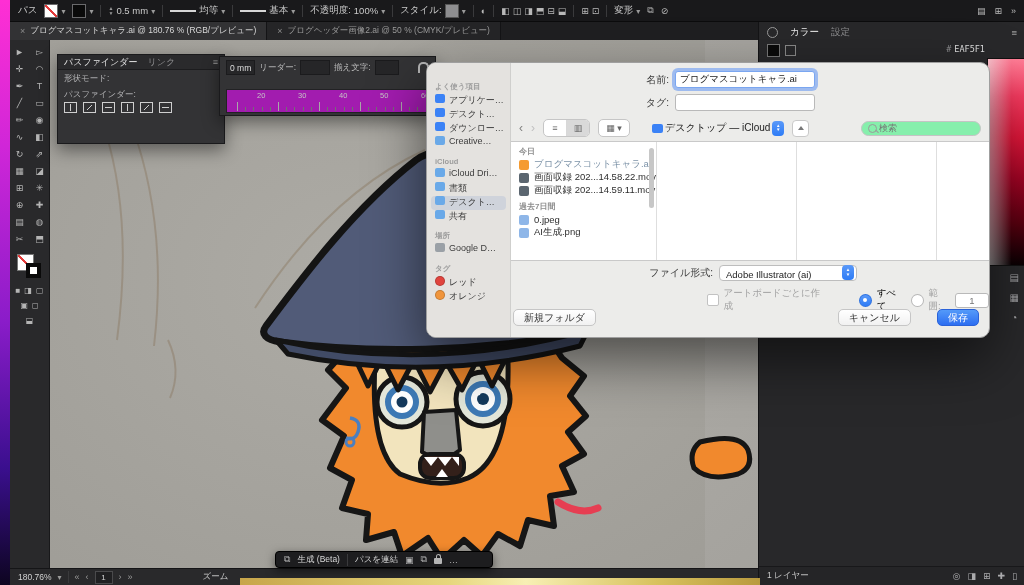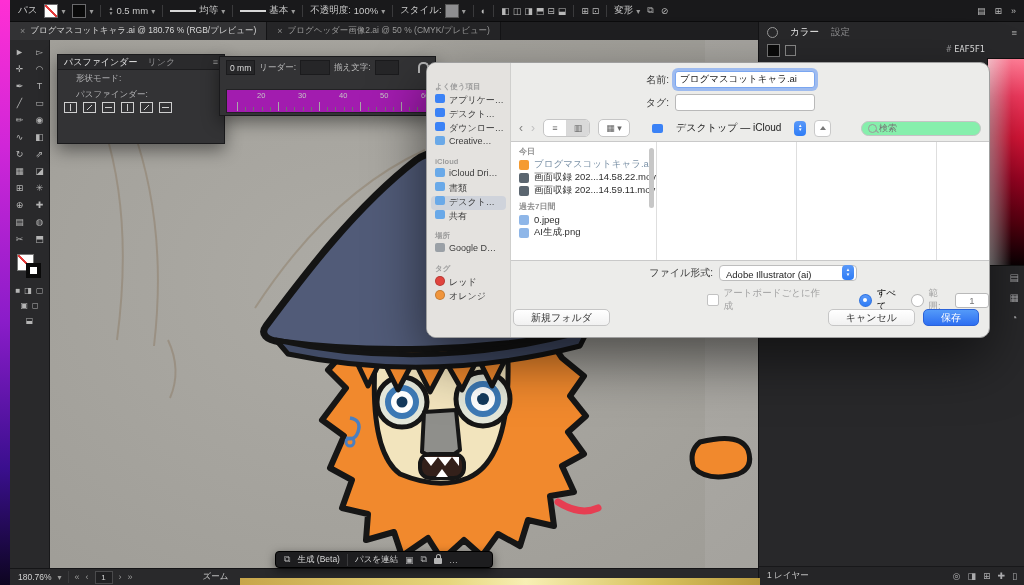--- a/index.html
+++ b/index.html
@@ -45,21 +45,21 @@
   .rail-row{display:flex;gap:4px;margin-top:6px;color:#b5b5b5;font-size:8px}
   
   #canvas{left:50px;top:40px;width:708px;height:528px;background:#a5a39d;z-index:1}
   
   .fpanel{background:#333335;border:1px solid #1a1a1c;box-shadow:0 6px 16px rgba(0,0,0,.45);z-index:20}
   #pathfinder{left:57px;top:54px;width:166px;height:88px}
   .fp-head{height:14px;display:flex;align-items:center;gap:10px;padding:0 6px;background:#2a2a2c;border-bottom:1px solid #1c1c1e;font-size:9px}
   .fp-tab{color:#e6e6e6}
   .fp-tab.dim{color:#8b8b8d}
   .fp-menu{margin-left:auto;color:#9a9a9a;font-size:9px}
-  .fp-label{font-size:8.5px;color:#b3b3b5;padding:3px 18px 1px}
+  .fp-label{font-size:8.5px;color:#b3b3b5;padding:3px 6px 1px}
   .fp-row{display:flex;align-items:center;gap:6px;padding:0 6px}
   .pfi{position:relative;width:17px;height:13px}
   .pfi b{position:absolute;width:8px;height:8px;border:1px solid #cfcfcf;box-sizing:border-box}
   .pfi b:first-child{left:1px;top:1px}.pfi b:last-child{left:7px;top:4px}
   .pfi b.f{background:#cfcfcf}
   .dvi{width:13px;height:11px;border:1px solid #cfcfcf;box-sizing:border-box;position:relative}
   .dvi::before{content:"";position:absolute;inset:1px;background:linear-gradient(90deg,transparent 45%,#cfcfcf 45%,#cfcfcf 55%,transparent 55%)}
   .dvi.d2::before{transform:rotate(45deg)}
   .dvi.d3::before{transform:rotate(90deg)}
   #pf-expand{margin-left:auto;border:1px solid #8a8a8c;border-radius:3px;color:#dcdcdc;font-size:8.5px;padding:1px 9px;background:transparent}
@@ -124,21 +124,21 @@
     font-family:"Liberation Sans",sans-serif}
   #name-input{width:130px;border-color:#7aa6f0;box-shadow:0 0 0 3px rgba(64,128,246,.45)}
   #tags-input{width:130px}
   #dlg-toolbar{position:absolute;left:0;top:54px;width:478px;height:22px;display:flex;align-items:center;gap:8px;padding:0 8px;box-sizing:border-box}
   .chev{color:#7f7f7f;font-size:12px}
   .chev.dis{color:#c0c0c0}
   .seg{display:flex;border:1px solid #c6c6c6;border-radius:5px;overflow:hidden;background:#fff;height:16px}
   .seg .cell{width:22px;display:flex;align-items:center;justify-content:center;color:#666;font-size:9px;border-right:1px solid #d8d8d8}
   .seg .cell:last-child{border-right:none}
   .seg .cell.sel{background:#d9d9d9}
-  #loc-pop{display:flex;align-items:center;gap:13px;font-size:10px;color:#222;margin-left:14px}
+  #loc-pop{display:flex;align-items:center;gap:2px;font-size:10px;color:#222;margin-left:14px}
   .loc-chip{width:11px;height:9px;border-radius:2px;background:#3b82f6}
   .stp{width:12px;height:15px;border-radius:4px;background:linear-gradient(#5a99f9,#2e7cf6);color:#fff;display:flex;flex-direction:column;
     align-items:center;justify-content:center;font-size:4.5px;line-height:4.5px}
   .upbtn{width:15px;height:15px;border:1px solid #c9c9c9;border-radius:4px;background:#fff;display:flex;align-items:center;justify-content:center}
   .tri-up{width:0;height:0;border-left:3.5px solid transparent;border-right:3.5px solid transparent;border-bottom:4.5px solid #777}
   #search-field{margin-left:auto;width:120px;height:15px;border:1px solid #c4c4c4;border-radius:8px;background:#86efac;display:flex;
     align-items:center;gap:0;padding:0 6px;box-sizing:border-box}
   #search-field input{border:none;outline:none;width:90px;font-size:9px;color:#444;background:transparent}
   .mag{width:7px;height:7px;border:1.4px solid #9a9a9a;border-radius:50%;position:relative;flex:0 0 auto}
   .mag::after{content:"";position:absolute;width:4px;height:1.4px;background:#9a9a9a;transform:rotate(45deg);right:-3px;bottom:-1px}
@@ -152,21 +152,21 @@
   #format-row{position:absolute;top:202px}
   .mac-pop{width:138px;height:16px;border:1px solid #bdbdbd;border-radius:4px;background:#fff;display:flex;align-items:flex-end;
     font-size:9.5px;color:#222;padding:0 2px 0 6px;box-sizing:border-box;justify-content:space-between}
   #opt-row{position:absolute;top:224px;left:0;width:478px;display:flex;align-items:center;gap:5px;font-size:9.5px}
   .cbx{width:10px;height:10px;border:1px solid #c2c2c2;border-radius:2px;background:#fff}
   .rad{width:11px;height:11px;border-radius:50%;border:1px solid #b7b7b7;background:#fff;position:relative}
   .rad.on{background:linear-gradient(#5a99f9,#2e7cf6);border-color:#2e72e0}
   .rad.on::after{content:"";position:absolute;left:3.5px;top:3.5px;width:4px;height:4px;border-radius:50%;background:#fff}
   #range-input{width:24px;height:13px;text-align:center;color:#777}
   .mac-btn{height:17px;border:1px solid #c6c6c6;border-radius:5px;background:linear-gradient(#fff,#f1f1f1);font-size:10px;color:#333;
-    display:flex;align-items:center;justify-content:center;padding:0 17px;box-sizing:border-box}
+    display:flex;align-items:center;justify-content:center;padding:0 10px;box-sizing:border-box}
   .mac-btn.primary{background:linear-gradient(#549af9,#2d6ef1);border-color:#2a62d9;color:#fff}
   #btn-row{position:absolute;left:0;top:246px;width:478px;display:flex;align-items:center;padding:0 10px 0 2px;box-sizing:border-box}
   .gray-label{color:#a2a2a2}
 </style>
 </head>
 <body>
 
 <div class="abs" id="canvas">
   <svg viewBox="0 0 708 528" width="708" height="528">
     <defs>
@@ -622,20 +622,20 @@
       <span class="rad on"></span>
       <span>すべて</span>
       <span class="rad"></span>
       <span class="gray-label">範囲:</span>
       <input class="mac-input" id="range-input" value="1" style="">
     </div>
 
     <div id="btn-row">
       <span class="mac-btn">新規フォルダ</span>
       <span style="flex:1"></span>
-      <span class="mac-btn" style="margin-right:8px">キャンセル</span>
+      <span class="mac-btn" style="margin-right:26px">キャンセル</span>
       <span class="mac-btn primary">保存</span>
     </div>
   </div>
 </div>
 
 <div class="abs" id="desktop-strip"></div>
 <div class="abs" id="yellow-strip"></div>
 
 </body></html>

